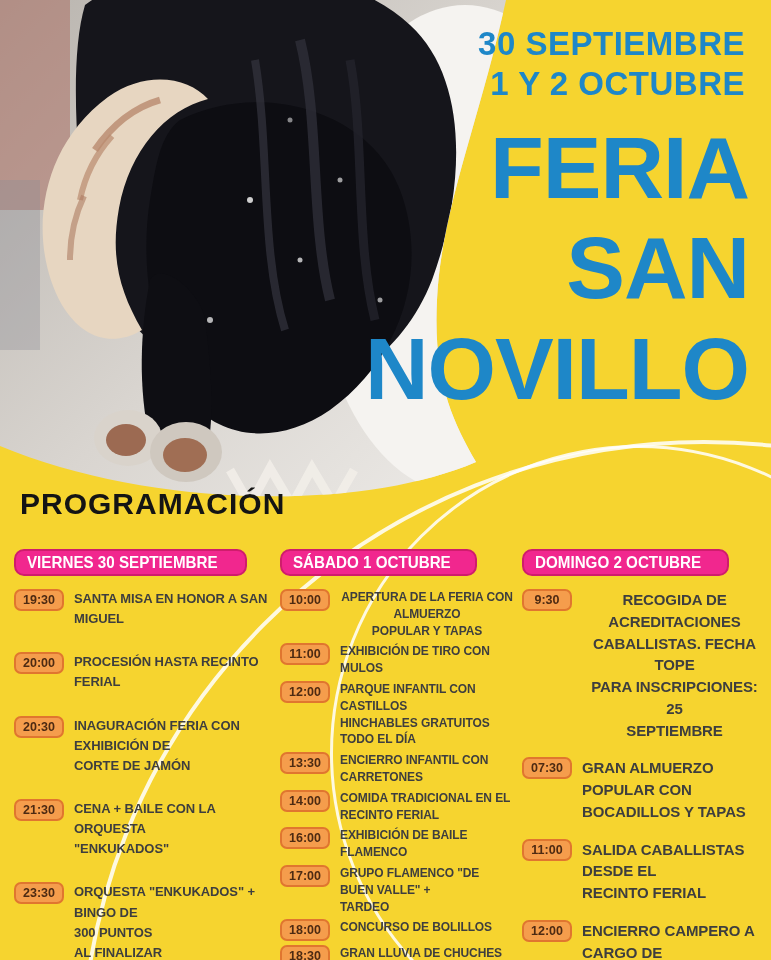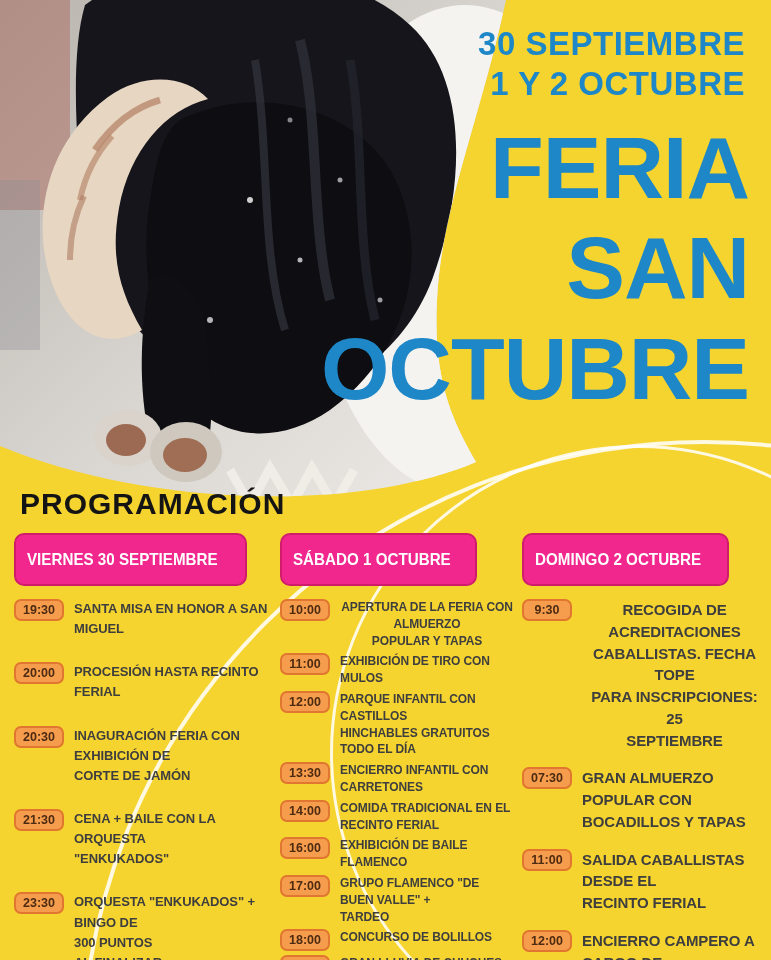--- a/index.html
+++ b/index.html
@@ -32,21 +32,21 @@
     color:#141414;font-weight:800;font-size:30px;letter-spacing:1px;
   }
   
   .programme{position:absolute;left:14px;top:533px;z-index:3;display:flex;gap:8px;}
   .col{display:flex;flex-direction:column;}
   .col-0{width:258px;}
   .col-1{width:234px;}
   .col-2{width:245px;}
   .day-badge{
     align-self:flex-start;background:#f1278e;border:2px solid #cf1d6c;border-radius:10px;
-    padding:15px 11px;margin-bottom:13px;
+    padding:2px 11px;margin-bottom:13px;margin-top:16px;
   }
   .day-badge-text{
     display:inline-block;color:#fff;font-weight:bold;font-size:16.5px;letter-spacing:0;
     transform:scaleX(.92);transform-origin:left center;white-space:nowrap;
   }
   .events{display:flex;flex-direction:column;}
   .event{display:flex;align-items:flex-start;gap:10px;}
   .col-0 .event{margin-bottom:23px;}
   .col-1 .event{margin-bottom:4px;}
   .col-2 .event{margin-bottom:16px;}
@@ -113,21 +113,21 @@
   <div class="arc arc2"></div>
 
   <div class="dates">
     <div>30 SEPTIEMBRE</div>
     <div>1 Y 2 OCTUBRE</div>
   </div>
 
   <div class="title">
     <div>FERIA</div>
     <div>SAN</div>
-    <div>OCTUBRE</div>
+    <div>NOVILLO</div>
   </div>
 
 
   <div class="section-title">PROGRAMACIÓN</div>
 
   <div class="programme">
       <div class="col col-0">
     <div class="day-badge">
       <span class="day-badge-text">VIERNES 30 SEPTIEMBRE</span>
     </div>

